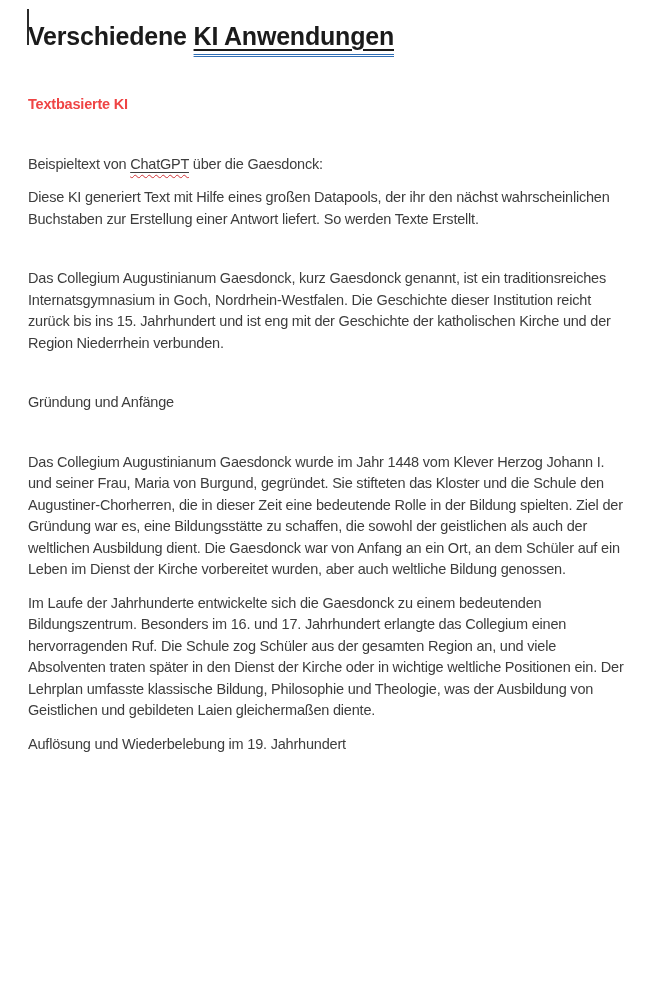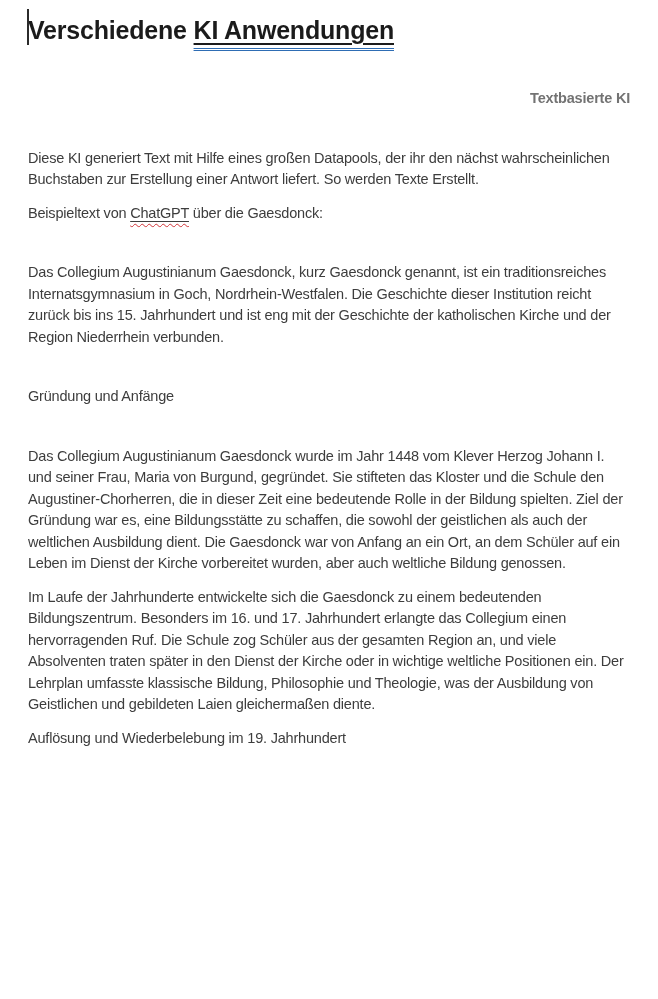--- a/index.html
+++ b/index.html
@@ -8,21 +8,21 @@
     width: 658px;
     height: 999px;
     overflow: hidden;
     font-family: "Liberation Sans", sans-serif;
     color: #3d3d3d;
   }
   .page {
     position: relative;
     width: 658px;
     height: 999px;
-    padding: 12px 28px 0 28px;
+    padding: 18px 28px 0 28px;
     background: #ffffff;
   }
   
   .caret {
     position: absolute;
     left: 27px;
     top: 9px;
     width: 1.5px;
     height: 36px;
     background: #2b2b2b;
@@ -49,22 +49,21 @@
     text-underline-offset: 9px;
   }
   p, .para {
     font-size: 14.5px;
     letter-spacing: -0.2px;
     line-height: 21.5px;
     margin-bottom: 12px;
   }
   .bold-head {
     font-weight: bold;
-    color: #737373;
-    text-align: right;
+    color: #ef4444;
   }
   .italic { font-style: italic; }
   .spacer { height: 14px; margin-bottom: 12px; }
   
   .u-solid {
     text-decoration: underline solid #3d3d3d;
     text-decoration-thickness: 1px;
     text-underline-offset: 3px;
   }
   
@@ -81,23 +80,23 @@
 
   <div class="caret"></div>
 
   <h1 class="doc-title"><span>Verschiedene </span><span class="title-underline"><span class="grammar-line">KI Anwendungen</span></span></h1>
 
   <p class="bold-head">Textbasierte KI</p>
 
 
   <div class="spacer"></div>
 
+  <p><span>Beispieltext von </span><span class="u-solid"><span class="u-squiggle">ChatGPT</span></span><span> über die Gaesdonck:</span></p>
+
   <p>Diese KI generiert Text mit Hilfe eines großen Datapools, der ihr den nächst wahrscheinlichen Buchstaben zur Erstellung einer Antwort liefert. So werden Texte Erstellt.</p>
-
-  <p><span>Beispieltext von </span><span class="u-solid"><span class="u-squiggle">ChatGPT</span></span><span> über die Gaesdonck:</span></p>
 
   <div class="spacer"></div>
 
   <p>Das Collegium Augustinianum Gaesdonck, kurz Gaesdonck genannt, ist ein traditionsreiches Internatsgymnasium in Goch, Nordrhein-Westfalen. Die Geschichte dieser Institution reicht zurück bis ins 15. Jahrhundert und ist eng mit der Geschichte der katholischen Kirche und der Region Niederrhein verbunden.</p>
 
   <div class="spacer"></div>
 
   <p>Gründung und Anfänge</p>
 
   <div class="spacer"></div>

